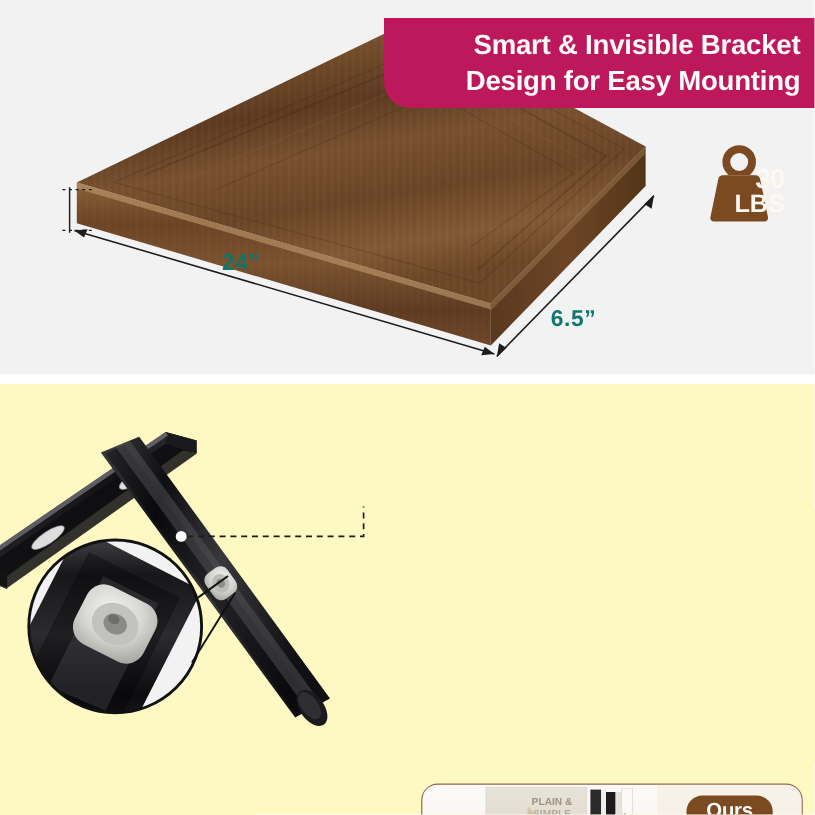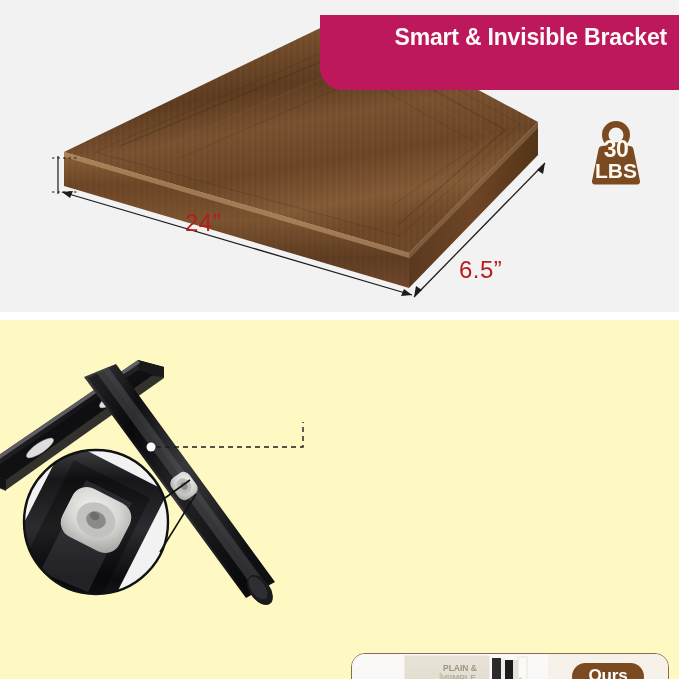--- a/index.html
+++ b/index.html
@@ -59,34 +59,34 @@
   
   #weight-badge {
     position: absolute;
     left: 578px; top: 115px;
     width: 76px; height: 76px;
   }
   #weight-badge .wtext {
     position: absolute;
     left: 0; top: 22px;
     width: 76px;
-    text-align: center;
+    text-align: right;
     color: #fdf8f2;
     font-weight: bold;
     pointer-events: none;
   }
   #weight-badge .w-num { font-size: 23px; line-height: 24px; letter-spacing: -0.5px;}
   #weight-badge .w-unit { font-size: 21px; line-height: 19px; letter-spacing: 0px;}
 
   
   .dim-label {
     position: absolute;
-    color: #b91c1c;
-    font-size: 24px;
-    font-weight: 400;
+    color: #0f766e;
+    font-size: 19px;
+    font-weight: 700;
     letter-spacing: 0.5px;
   }
   #dim-length { left: 185px; top: 209px; }
   #dim-depth  { left: 459px; top: 256px; }
 
   
   #bottom-section {
     position: absolute;
     left: 0; top: 320px;
     width: 679px; height: 359px;
@@ -229,20 +229,21 @@
         <path d="M24.5 31 h27 a4 4 0 0 1 3.9 3.1 L62 66 a3 3 0 0 1 -2.9 3.6 H16.9 A3 3 0 0 1 14 66 L20.6 34.1 A4 4 0 0 1 24.5 31 Z" fill="#7c4a21"></path>
       </svg>
       <div class="wtext">
         <div class="w-num">30</div>
         <div class="w-unit">LBS</div>
       </div>
     </div>
 
     <div id="header-banner">
       <div class="line">Smart &amp; Invisible Bracket</div>
+      <div class="line">Design for Easy Mounting</div>
     </div>
 
   </div>
 
   <div id="bottom-section">
 
     <div id="bracket-art">
       <svg width="345" height="300" viewBox="0 0 345 300">
         <defs>
           <linearGradient id="barGrad" x1="0" y1="0" x2="0" y2="1">

